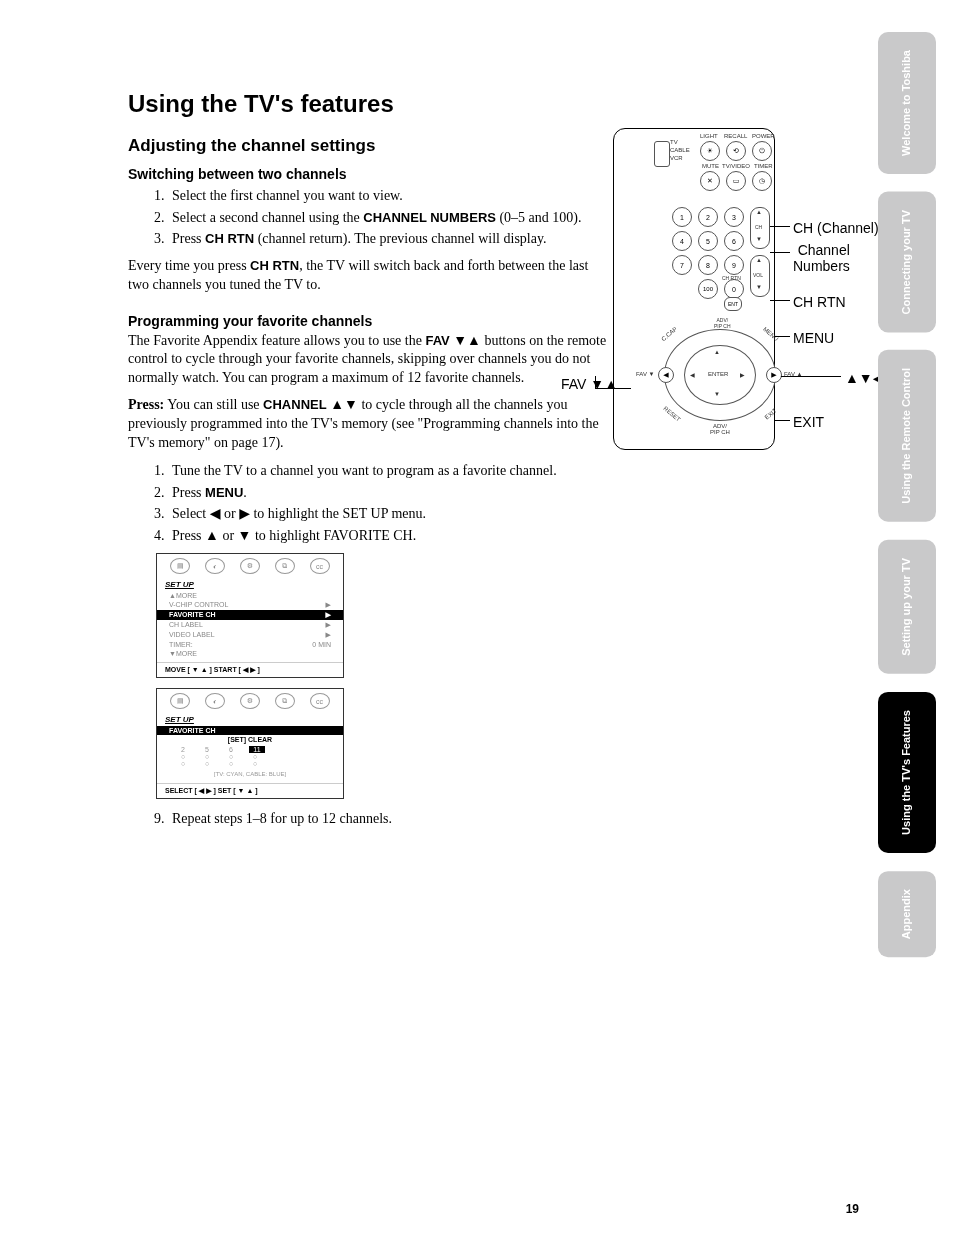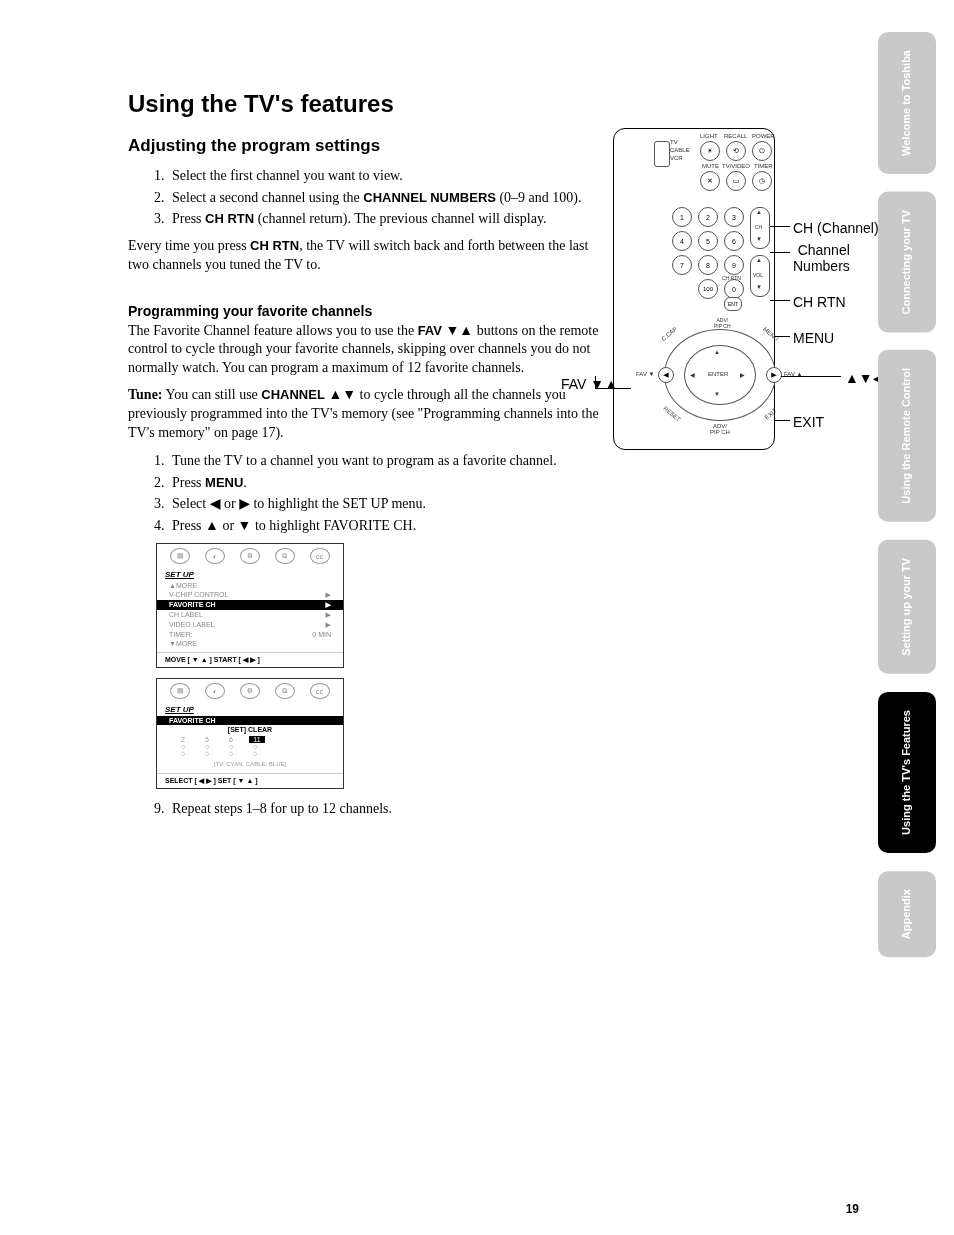--- a/index.html
+++ b/index.html
@@ -51,21 +51,21 @@
   ol {
     padding-left: 40px;
     margin: 4px 0 8px 0;
   }
   ol li {
     font-size: 14px;
     line-height: 1.4;
     padding-left: 4px;
     margin-bottom: 2px;
   }
-  .section-gap { margin-top: 28px; }
+  .section-gap { margin-top: 18px; }
 
   
   .tabs {
     position: absolute;
     right: 20px;
     top: 32px;
     width: 56px;
   }
   .tab {
     writing-mode: vertical-rl;
@@ -208,41 +208,42 @@
     font-family: Arial, sans-serif;
     font-weight: 900;
     font-size: 12px;
   }
 </style>
 </head>
 <body>
 
 <div class="content">
   <h1>Using the TV's features</h1>
-  <h2>Adjusting the program settings</h2>
-
+  <h2>Adjusting the channel settings</h2>
+
+  <h3>Switching between two channels</h3>
   <ol>
     <li>Select the first channel you want to view.</li>
     <li>
-      <span>Select a second channel using the </span><span class="sans-bold">CHANNEL NUMBERS</span><span> (0–9 and 100).</span>
+      <span>Select a second channel using the </span><span class="sans-bold">CHANNEL NUMBERS</span><span> (0–5 and 100).</span>
     </li>
     <li>
       <span>Press </span><span class="sans-bold">CH RTN</span><span> (channel return). The previous channel will display.</span>
     </li>
   </ol>
   <p>
     <span>Every time you press </span><span class="sans-bold">CH RTN</span><span>, the TV will switch back and forth between the last two channels you tuned the TV to.</span>
   </p>
 
   <h3 class="section-gap">Programming your favorite channels</h3>
   <p>
-    <span>The Favorite Channel feature allows you to use the </span><span class="sans-bold">FAV</span><span> ▼▲</span><span> buttons on the remote control to cycle through your favorite channels, skipping over channels you do not normally watch. You can program a maximum of 12 favorite channels.</span>
+    <span>The Favorite Appendix feature allows you to use the </span><span class="sans-bold">FAV</span><span> ▼▲</span><span> buttons on the remote control to cycle through your favorite channels, skipping over channels you do not normally watch. You can program a maximum of 12 favorite channels.</span>
   </p>
   <p>
-    <span class="bold-label">Tune:</span><span> You can still use </span><span class="sans-bold">CHANNEL</span><span> ▲▼</span><span> to cycle through all the channels you previously programmed into the TV's memory (see "Programming channels into the TV's memory" on page 17).</span>
+    <span class="bold-label">Press:</span><span> You can still use </span><span class="sans-bold">CHANNEL</span><span> ▲▼</span><span> to cycle through all the channels you previously programmed into the TV's memory (see "Programming channels into the TV's memory" on page 17).</span>
   </p>
   <ol>
     <li>Tune the TV to a channel you want to program as a favorite channel.</li>
     <li>
       <span>Press </span><span class="sans-bold">MENU</span><span>.</span>
     </li>
     <li>Select ◀ or ▶ to highlight the SET UP menu.</li>
     <li>Press ▲ or ▼ to highlight FAVORITE CH.</li>
   </ol>
 

